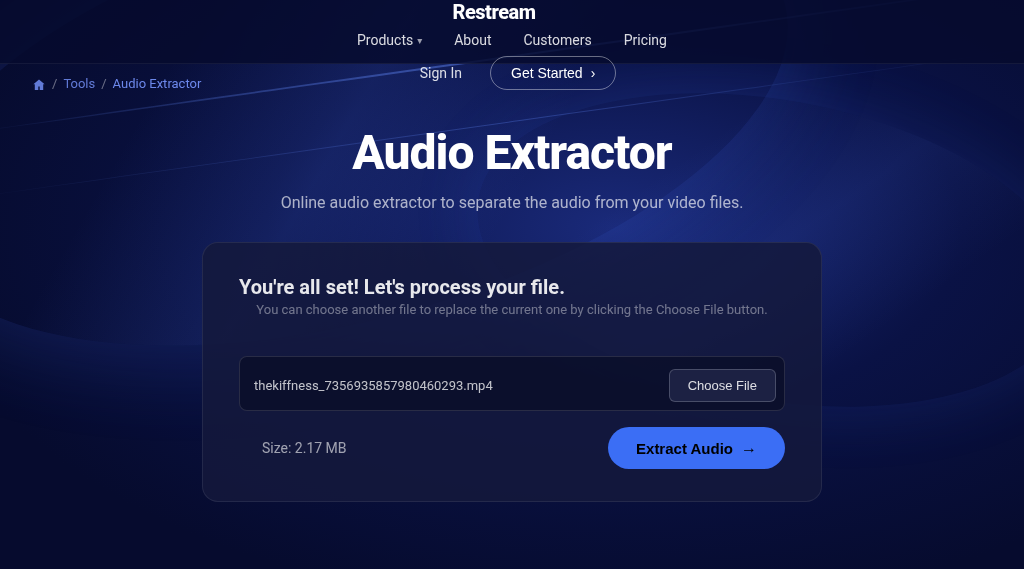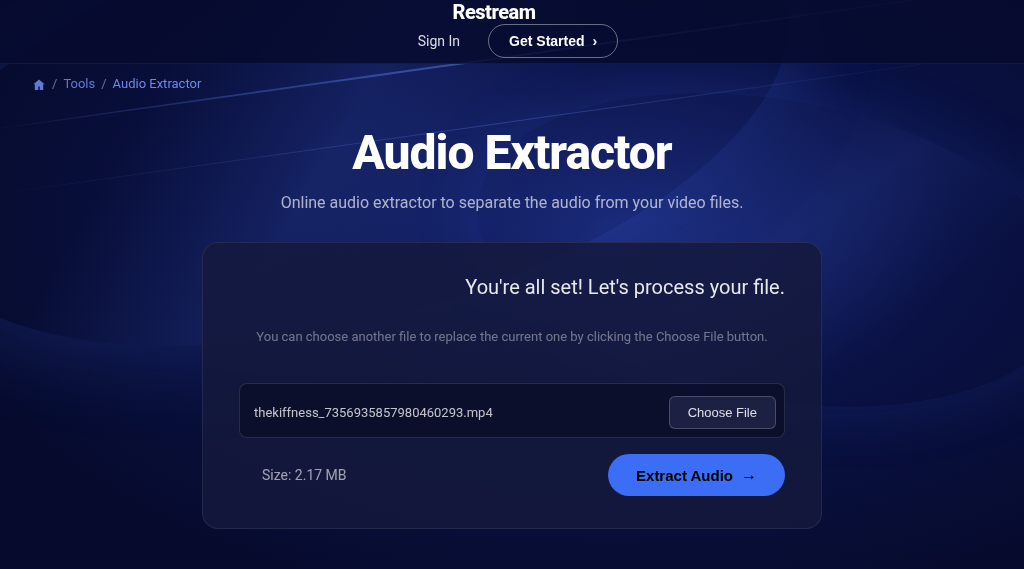--- a/index.html
+++ b/index.html
@@ -128,21 +128,21 @@
       font-size: 14px;
       cursor: pointer;
       padding: 8px 12px;
     }
 
     .get-started-btn {
       background: transparent;
       border: 1px solid rgba(255,255,255,0.4);
       color: #fff;
       font-size: 14px;
-      font-weight: 700;
+      font-weight: 400;
       padding: 8px 20px;
       border-radius: 24px;
       cursor: pointer;
       display: flex;
       align-items: center;
       gap: 8px;
     }
 
     
     .breadcrumb {
@@ -203,24 +203,24 @@
     .card {
       background: rgba(20, 25, 60, 0.85);
       border: 1px solid rgba(255,255,255,0.08);
       border-radius: 16px;
       width: 620px;
       padding: 32px 36px;
     }
 
     .card-title {
       font-size: 20px;
-      font-weight: 400;
+      font-weight: 700;
       color: rgba(255,255,255,0.9);
-      text-align: right;
-      margin-bottom: 28px;
+      text-align: left;
+      margin-bottom: 1px;
     }
 
     .card-subtitle {
       font-size: 13px;
       color: rgba(255,255,255,0.4);
       text-align: center;
       line-height: 1.6;
       margin-bottom: 36px;
     }
 
@@ -296,20 +296,35 @@
 </head>
 <body>
 
 <div class="bg">
   <div class="wave-line"></div>
   <div class="wave-line2"></div>
 </div>
 
 <nav>
   <div class="nav-logo">Restream</div>
+  <div class="nav-links">
+    <div class="nav-link">
+      <span>Products</span>
+      <span class="chevron-icon">▾</span>
+    </div>
+    <div class="nav-link">
+      <span>About</span>
+    </div>
+    <div class="nav-link">
+      <span>Customers</span>
+    </div>
+    <div class="nav-link">
+      <span>Pricing</span>
+    </div>
+  </div>
   <div class="nav-actions">
     <span class="sign-in-btn">Sign In</span>
     <button class="get-started-btn">
       <span>Get Started</span>
       <span>›</span>
     </button>
   </div>
 </nav>
 
 <div class="breadcrumb">

